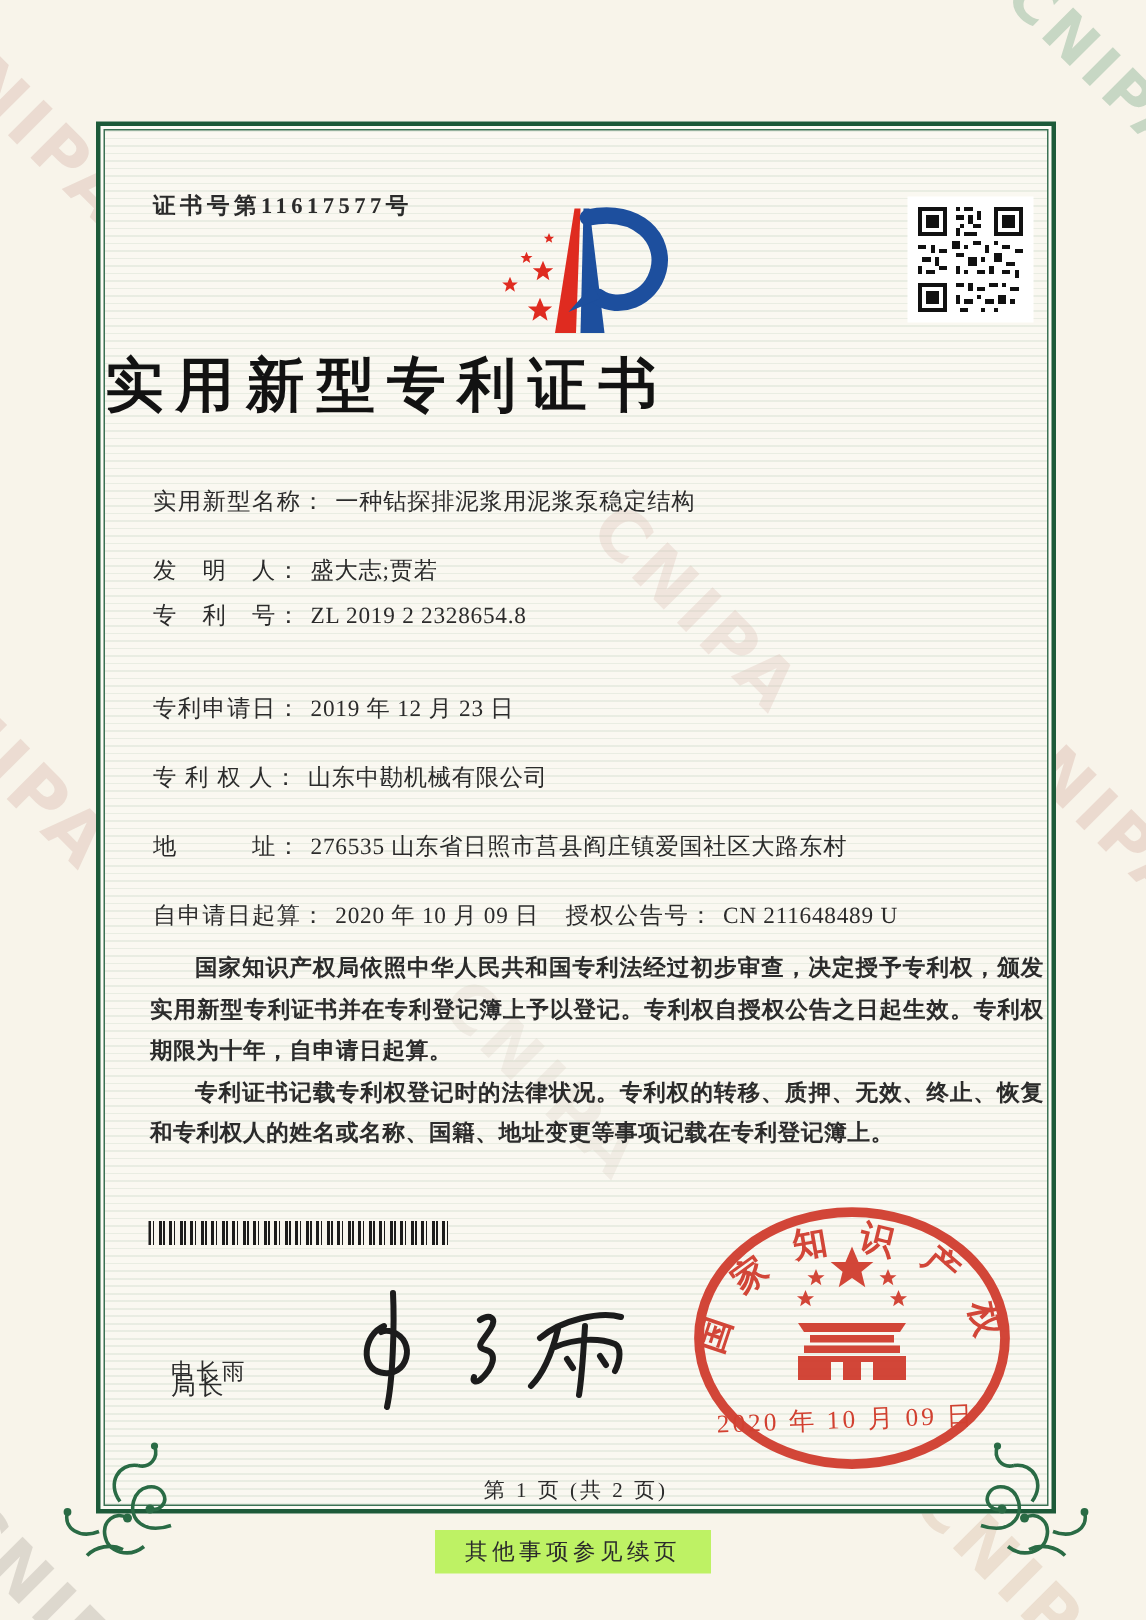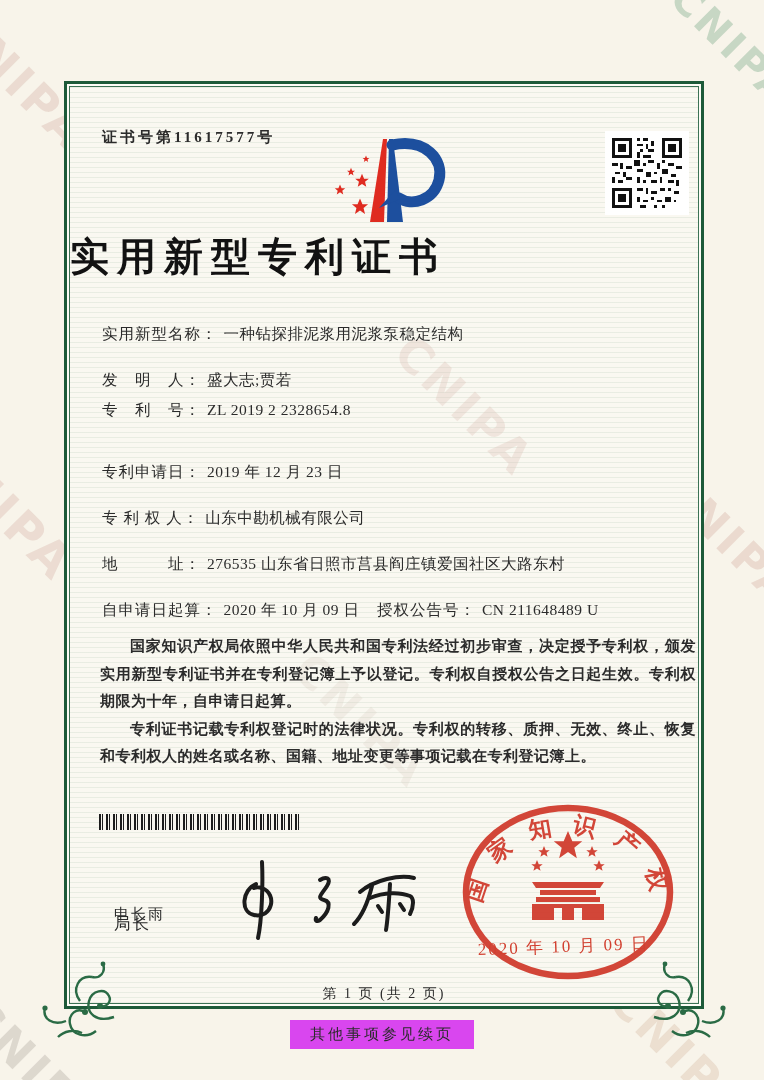--- a/index.html
+++ b/index.html
@@ -69,21 +69,21 @@
   .sig-title { position:absolute; left:44px; top:786px; font-size:16.5px; letter-spacing:2px; z-index:3;margin-top:40px; }
   .sig-name  { position:absolute; left:44px; top:818px; font-size:15px; letter-spacing:2px; z-index:3; }
   .sig-svg { position:absolute; left:162px; top:763px; width:200px; height:92px; z-index:3; }
 
   .seal { position:absolute; left:386px; top:707px; width:225px; height:198px; z-index:4; opacity:0.93; }
 
   .page-info { position:absolute; left:0; right:0; top:898px; text-align:center; font-size:14px; letter-spacing:2px; z-index:3; }
 
   .note-box {
     position:absolute; left:50%; top:1020px; transform:translateX(-50%);
-    background:#d946ef; padding:5px 20px; font-size:15px; letter-spacing:3px; z-index:2;
+    background:#bef264; padding:5px 20px; font-size:15px; letter-spacing:3px; z-index:2;
     white-space:nowrap;
   }
 
   .flourish { position:absolute; width:84px; height:84px; z-index:2; }
   .flourish.bl { left:-36px; bottom:-40px; }
   .flourish.br { right:-36px; bottom:-40px; transform:scaleX(-1); }
 </style>
 </head>
 <body>
 

